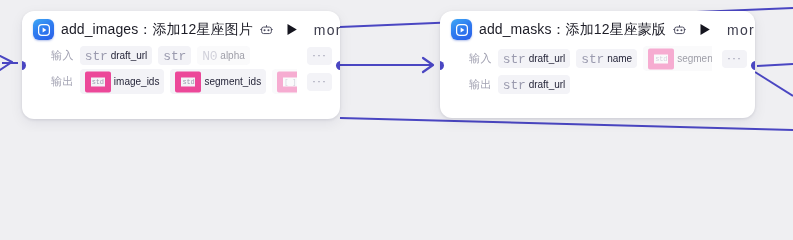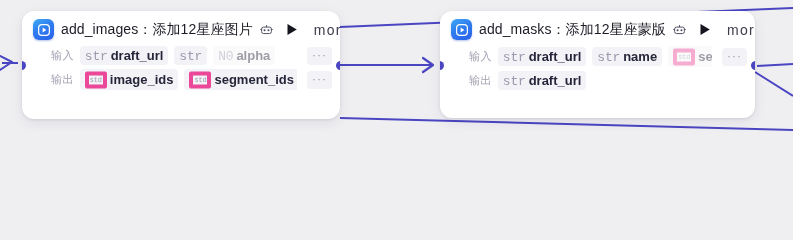--- a/index.html
+++ b/index.html
@@ -75,28 +75,28 @@
   .chip.clipped{overflow:hidden;}
   .type-badge{
     font-size:13px;color:#9a9aae;
     font-family:"Liberation Mono","DejaVu Sans Mono",monospace;
     letter-spacing:-.2px;
     flex:0 0 auto;
     transform:translateY(.5px);
   }
   .type-badge.arr{
     display:inline-block;
-    border:4px solid #ec4899;
+    border:6px solid #ec4899;
     border-radius:2px;
     padding:0 1px;
     line-height:9px;
     font-size:7px;
   }
   .chip-name{
-    font-size:13px;color:#26263a;font-weight:bold;
+    font-size:10px;color:#26263a;font-weight:normal;
     letter-spacing:0;
   }
   .row-more{
     flex:0 0 auto;
     background:#f3f3f7;border-radius:4px;
     color:#9a9aae;font-size:12px;line-height:9px;letter-spacing:1px;
     padding:4px 5px 5px;
     margin-left:4px;
   }
 

